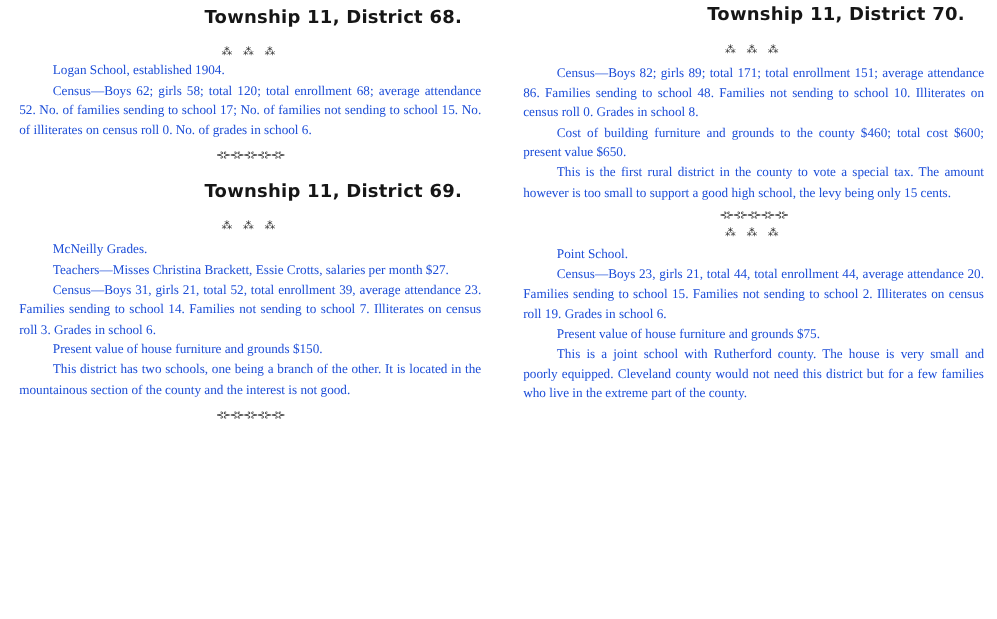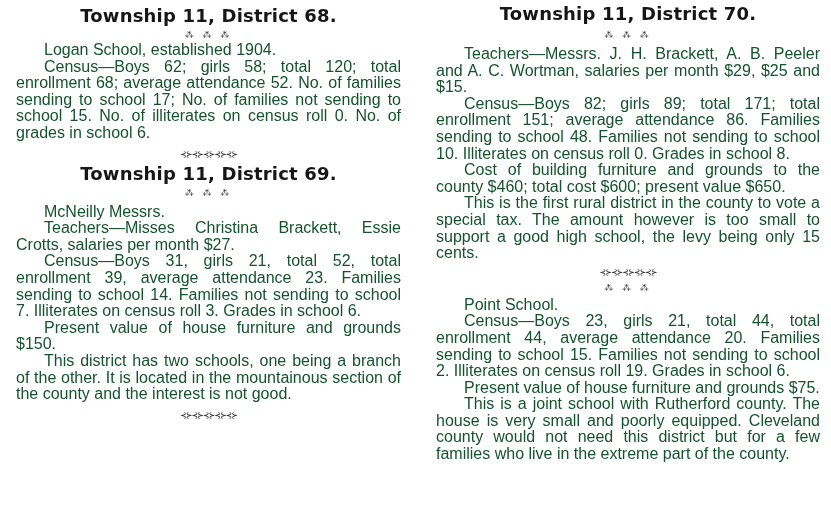--- a/index.html
+++ b/index.html
@@ -1,64 +1,63 @@
 <!DOCTYPE html>
 <html><head>
 <meta charset="utf-8">
 <style>
   html, body { margin:0; padding:0; background:#ffffff; }
   body { width:831px; height:516px; overflow:hidden; position:relative; color:#1a1a1a; }
   .col { position:absolute; top:0; }
   #col-left { left:16px; width:385px; }
   #col-right { left:436px; width:384px; }
   .heading {
-    font-family:"DejaVu Sans", sans-serif; font-weight:bold; font-size:18px;
-    text-align:center; margin:4px; letter-spacing:0.2px; color:#161616;
+    font-family:"DejaVu Sans", sans-serif; font-weight:bold; font-size:15px;
+    text-align:right; margin:16px; letter-spacing:0.2px; color:#161616;
   }
   .orn {
     text-align:center; font-family:"DejaVu Sans", sans-serif; font-size:9px;
     color:#222; letter-spacing:3px; margin:0;
   }
   .divider {
     text-align:center; font-family:"DejaVu Sans", sans-serif; font-size:8px;
     color:#333; letter-spacing:-1px; margin:0;
   }
   p.para {
-    font-family:Liberation Sans, sans-serif; font-size:16px; line-height:16.6px;
-    margin:0; text-align:justify; text-indent:28px; color:#14532d;
+    font-family:Liberation Serif, serif; font-size:11px; line-height:16.6px;
+    margin:0; text-align:justify; text-indent:28px; color:#1d4ed8;
   }
 </style>
 </head>
 <body>
 
 <div class="col" id="col-left">
   <section>
     <h2 class="heading" style="margin-top:5px;">Township 11, District 68.</h2>
     <div class="orn" style="margin-top:3px;margin-bottom:2px;">⁂ ⁂ ⁂</div>
     <p class="para">Logan School, established 1904.</p>
     <p class="para">Census—Boys 62; girls 58; total 120; total enrollment 68; average attendance 52. No. of families sending to school 17; No. of families not sending to school 15. No. of illiterates on census roll 0. No. of grades in school 6.</p>
     <div class="divider" style="margin-top:8px;margin-bottom:4px;">⊰⊱⊰⊱⊰⊱⊰⊱⊰⊱</div>
   </section>
   <section>
     <h2 class="heading">Township 11, District 69.</h2>
     <div class="orn" style="margin-top:4px;margin-bottom:6px;">⁂ ⁂ ⁂</div>
-    <p class="para">McNeilly Messrs.</p>
+    <p class="para">McNeilly Grades.</p>
     <p class="para">Teachers—Misses Christina Brackett, Essie Crotts, salaries per month $27.</p>
     <p class="para">Census—Boys 31, girls 21, total 52, total enrollment 39, average attendance 23. Families sending to school 14. Families not sending to school 7. Illiterates on census roll 3. Grades in school 6.</p>
     <p class="para">Present value of house furniture and grounds $150.</p>
     <p class="para">This district has two schools, one being a branch of the other. It is located in the mountainous section of the county and the interest is not good.</p>
     <div class="divider" style="margin-top:8px;">⊰⊱⊰⊱⊰⊱⊰⊱⊰⊱</div>
   </section>
 </div>
 
 <div class="col" id="col-right">
   <section>
     <h2 class="heading" style="margin-top:3px;">Township 11, District 70.</h2>
     <div class="orn" style="margin-top:6px;margin-bottom:6px;">⁂ ⁂ ⁂</div>
-    <p class="para">Teachers—Messrs. J. H. Brackett, A. B. Peeler and A. C. Wortman, salaries per month $29, $25 and $15.</p>
     <p class="para">Census—Boys 82; girls 89; total 171; total enrollment 151; average attendance 86. Families sending to school 48. Families not sending to school 10. Illiterates on census roll 0. Grades in school 8.</p>
     <p class="para">Cost of building furniture and grounds to the county $460; total cost $600; present value $650.</p>
     <p class="para">This is the first rural district in the county to vote a special tax. The amount however is too small to support a good high school, the levy being only 15 cents.</p>
     <div class="divider" style="margin-top:6px;margin-bottom:2px;">⊰⊱⊰⊱⊰⊱⊰⊱⊰⊱</div>
   </section>
   <section>
     <div class="orn" style="margin-top:6px;margin-bottom:4px;">⁂ ⁂ ⁂</div>
     <p class="para">Point School.</p>
     <p class="para">Census—Boys 23, girls 21, total 44, total enrollment 44, average attendance 20. Families sending to school 15. Families not sending to school 2. Illiterates on census roll 19. Grades in school 6.</p>
     <p class="para">Present value of house furniture and grounds $75.</p>

